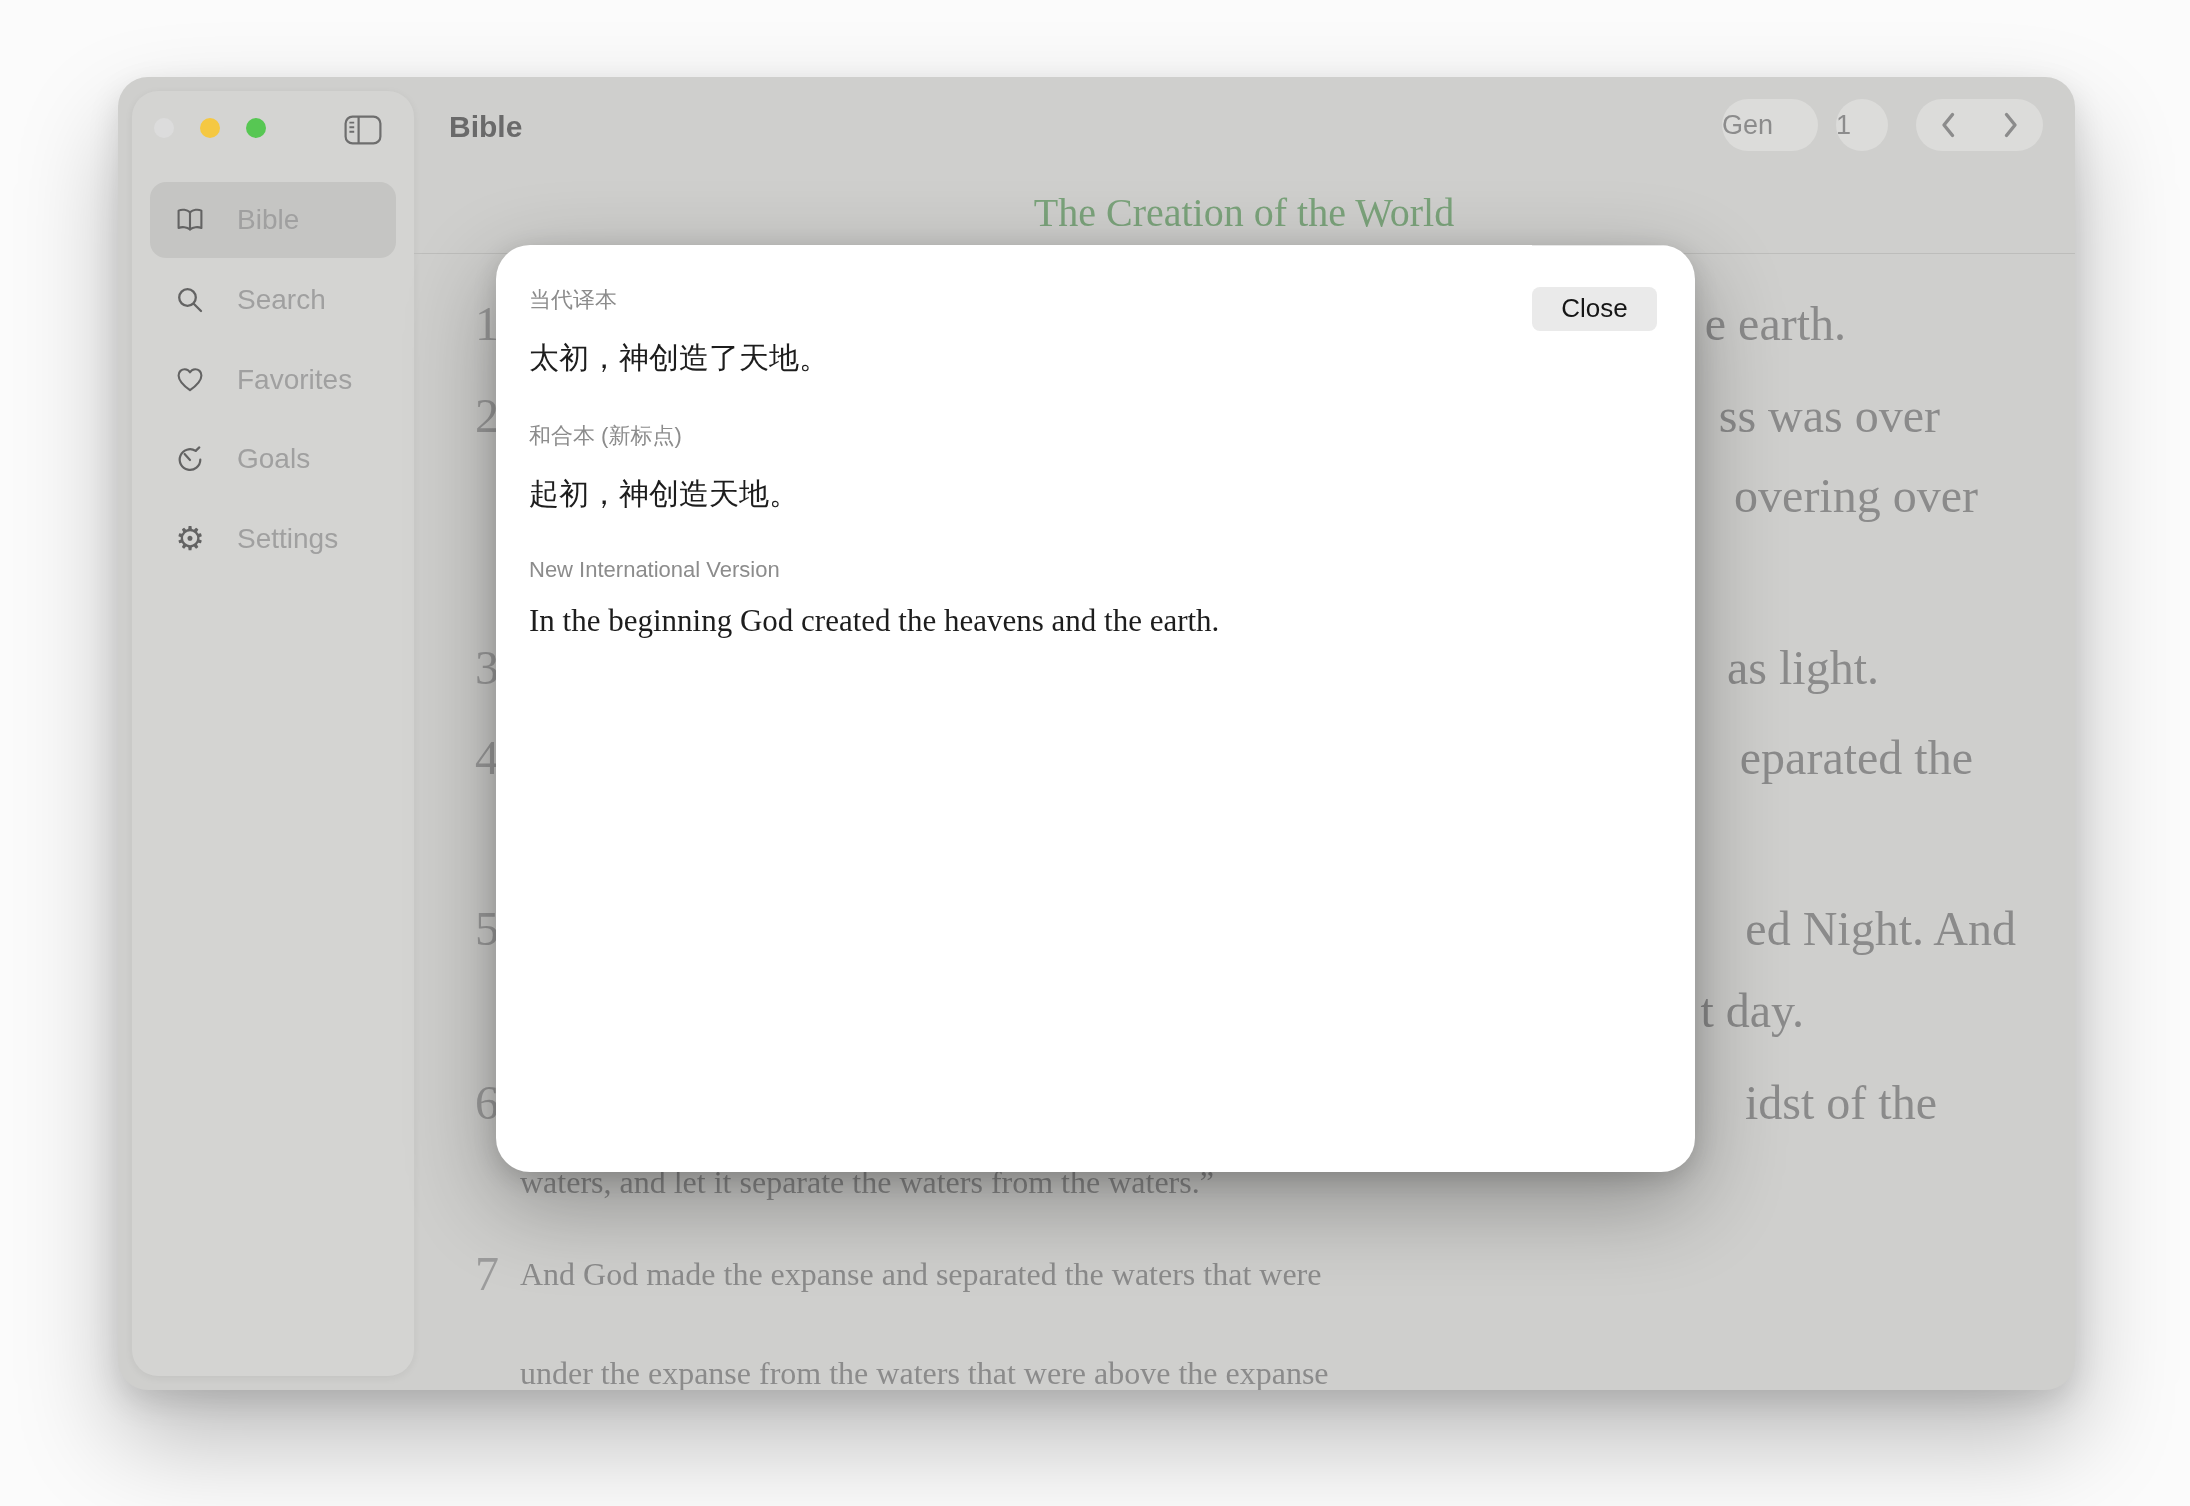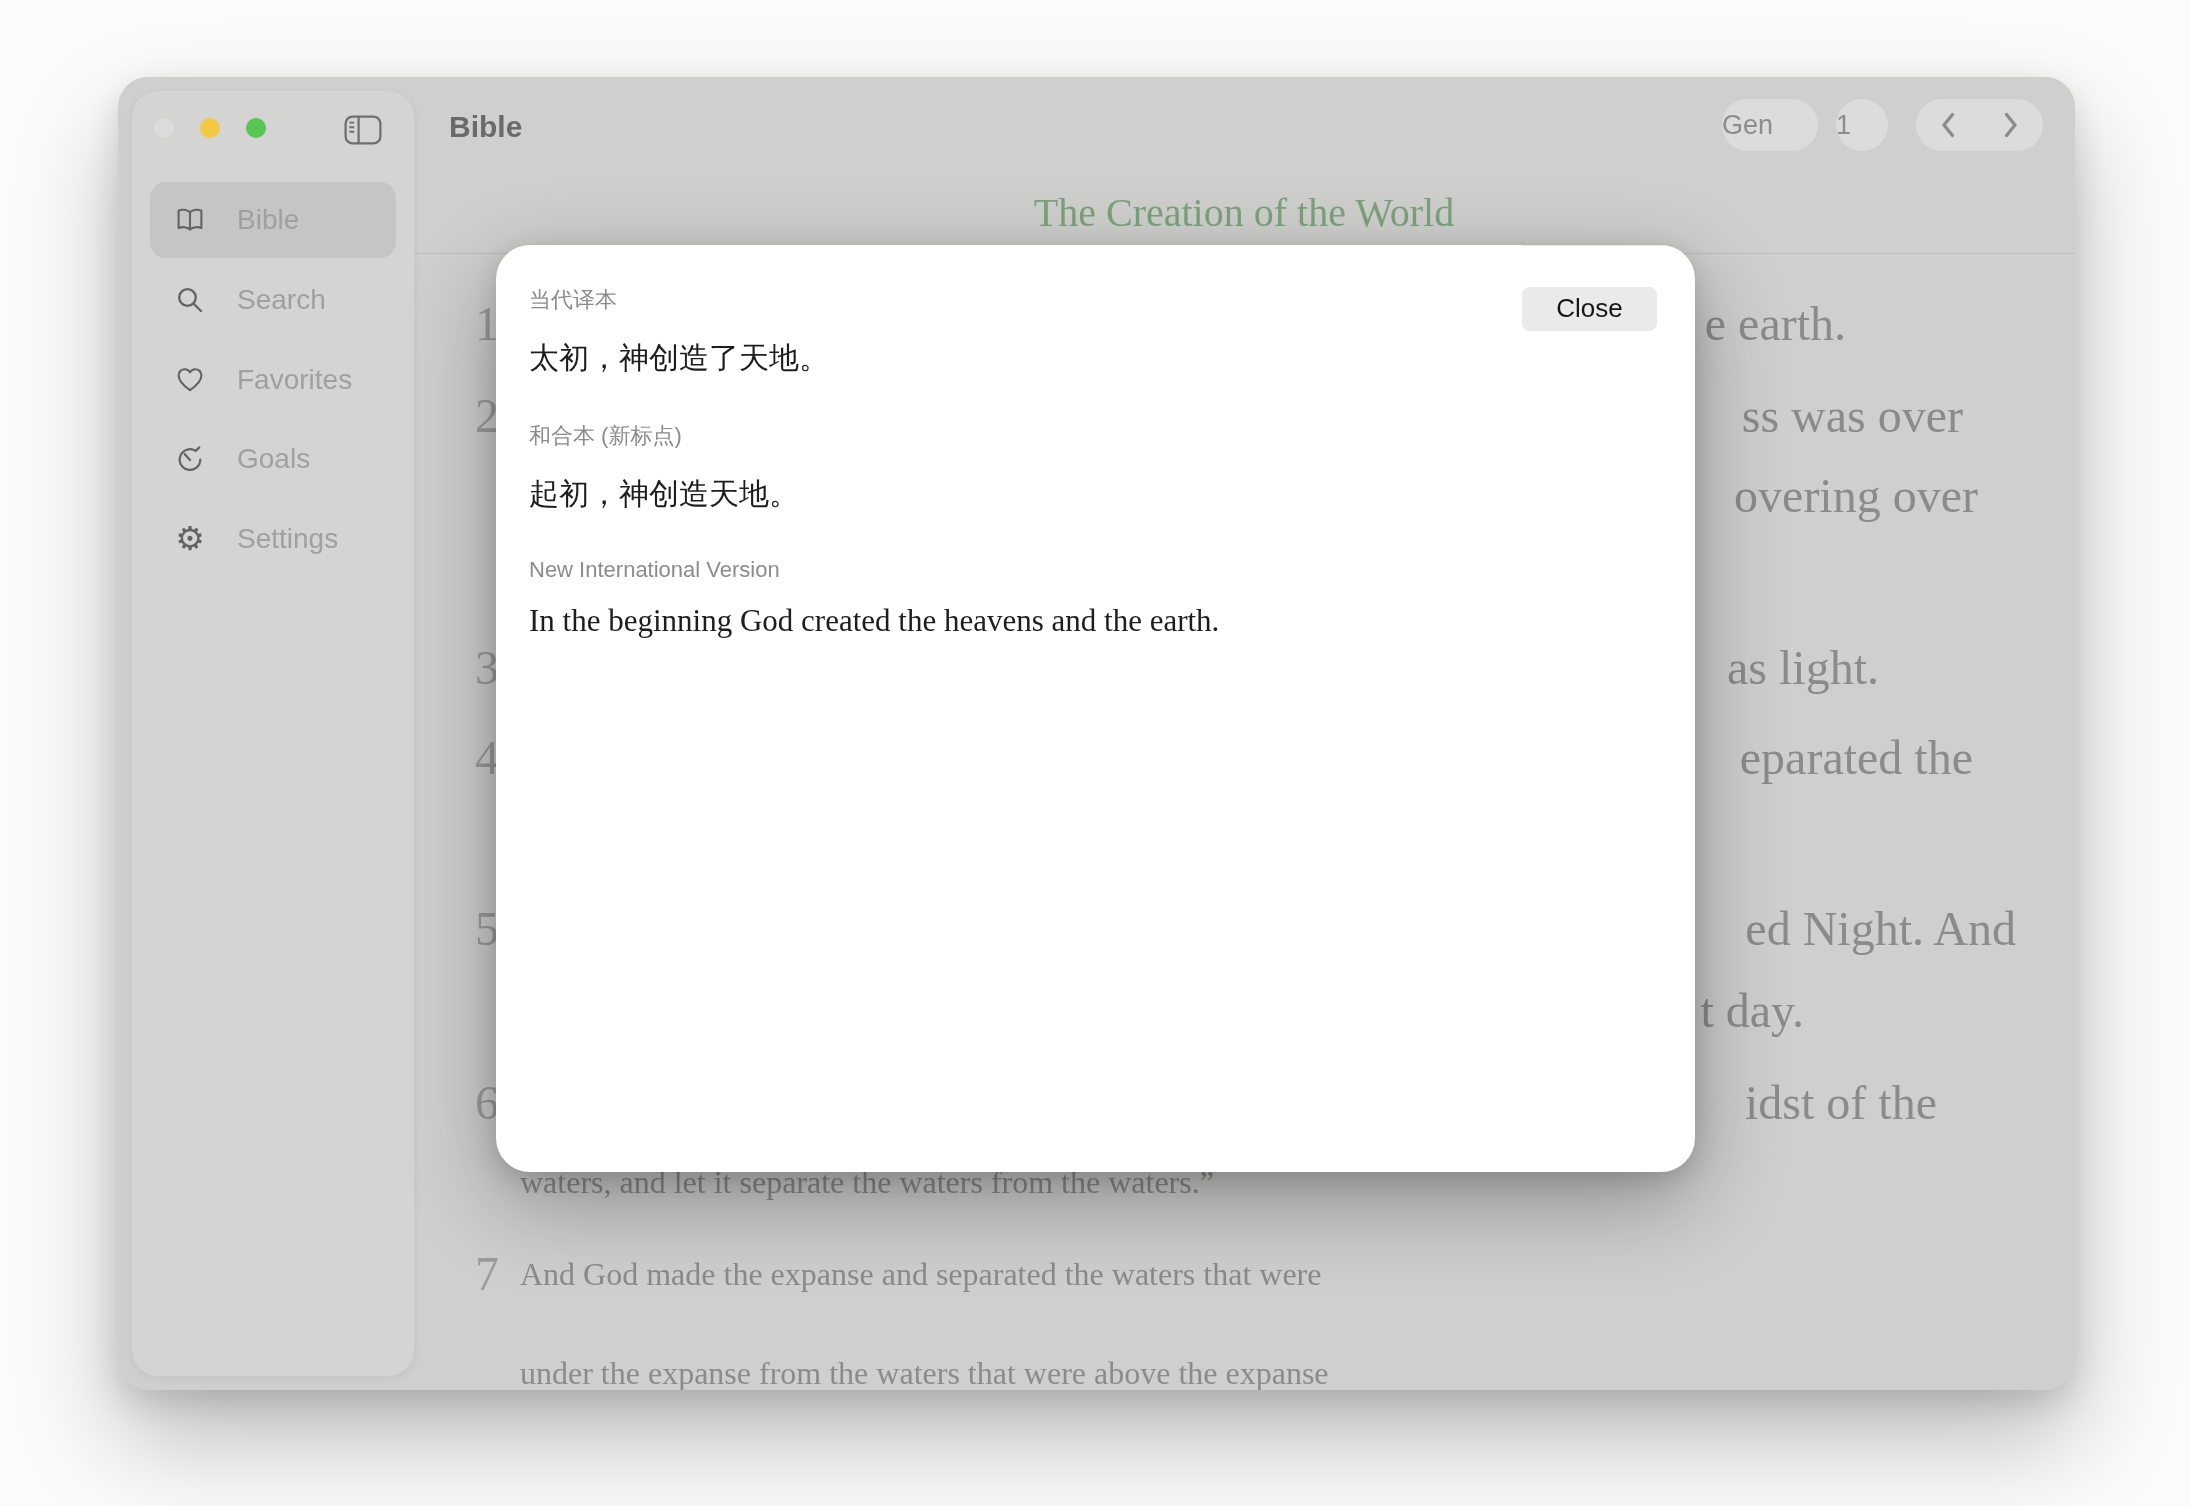--- a/index.html
+++ b/index.html
@@ -52,21 +52,21 @@
   .modal{position:absolute;left:496px;top:245px;width:1199px;height:927px;z-index:10;
     background:#ffffff;border-radius:34px;overflow:hidden;display:flex;
     box-shadow:0 30px 90px rgba(0,0,0,.32),0 6px 24px rgba(0,0,0,.14);}
   .modal-body{flex:1;padding:40px 36px 0 33px;overflow:hidden;}
   .t-label{font-size:22px;color:#8c8c8c;margin-bottom:16px;}
   .t-text{font-family:"Liberation Serif","DejaVu Serif",serif;color:#1d1d1d;margin-bottom:36px;}
   .t-text.zh{font-size:30px;line-height:54px;}
   .t-text.en{font-size:31px;line-height:44px;margin-bottom:40px;}
   .modal-footer{height:126px;border-top:1px solid #e7e7e7;display:flex;align-items:center;
     justify-content:flex-end;padding-right:38px;}
-  .close-btn{width:135px;height:44px;border:none;border-radius:8px;background:#eaeaea;
+  .close-btn{width:125px;height:44px;border:none;border-radius:8px;background:#eaeaea;
     font-family:"Liberation Sans","DejaVu Sans",sans-serif;font-size:26px;font-weight:500;
     color:#161616;cursor:pointer;}
 
   svg{display:block;}
 </style>
 </head>
 <body>
 
 <div class="window">
 
@@ -161,21 +161,21 @@
 
   <div class="vnum serif" style="right:1576px;top:217px">1</div>
   <div class="vnum serif" style="right:1576px;top:309px">2</div>
   <div class="vnum serif" style="right:1576px;top:561px">3</div>
   <div class="vnum serif" style="right:1576px;top:651px">4</div>
   <div class="vnum serif" style="right:1576px;top:822px">5</div>
   <div class="vnum serif" style="right:1576px;top:996px">6</div>
   <div class="vnum serif" style="right:1576px;top:1167px">7</div>
 
   <div class="vfrag serif" style="right:229px;top:217px">e earth.</div>
-  <div class="vfrag serif" style="right:112px;top:309px">ss was over</div>
+  <div class="vfrag serif" style="right:135px;top:309px">ss was over</div>
   <div class="vfrag serif" style="right:97px;top:389px">overing over</div>
   <div class="vfrag serif" style="right:196px;top:561px">as light.</div>
   <div class="vfrag serif" style="right:102px;top:651px">eparated the</div>
   <div class="vfrag serif" style="right:59px;top:822px">ed Night. And</div>
   <div class="vfrag serif" style="right:271px;top:904px">t day.</div>
   <div class="vfrag serif" style="right:138px;top:996px">idst of the</div>
 
   <div class="vline serif" style="top:1075px">waters, and let it separate the waters from the waters.”</div>
   <div class="vline serif" style="top:1266px">under the expanse from the waters that were above the expanse</div>
   <div class="vline serif" style="top:1167px">And God made the expanse and separated the waters that were</div>

